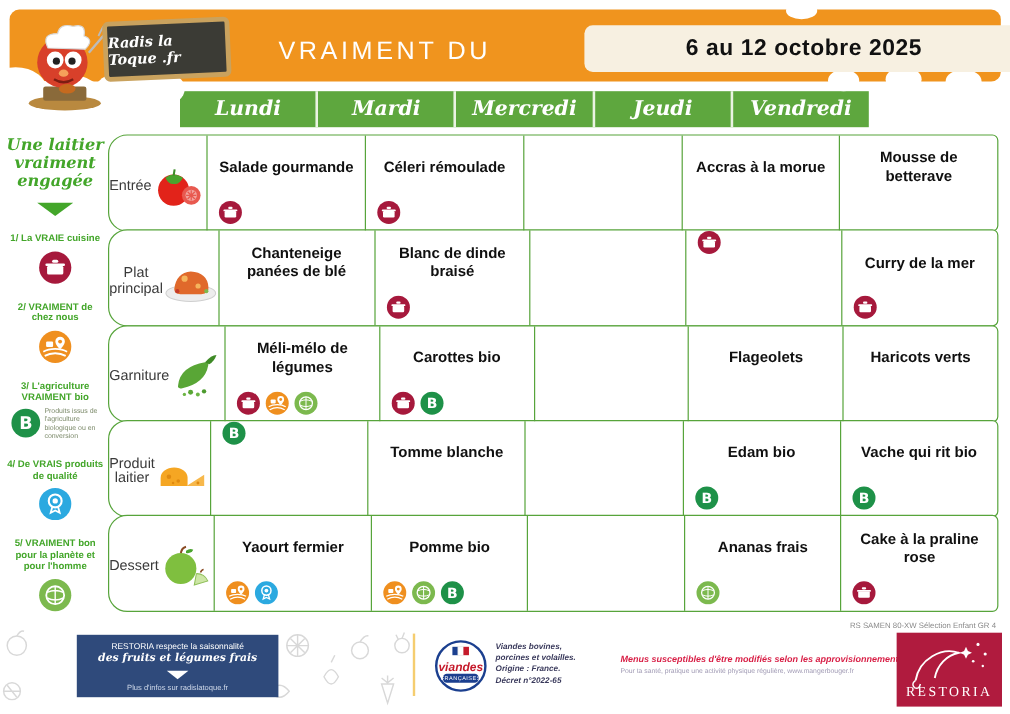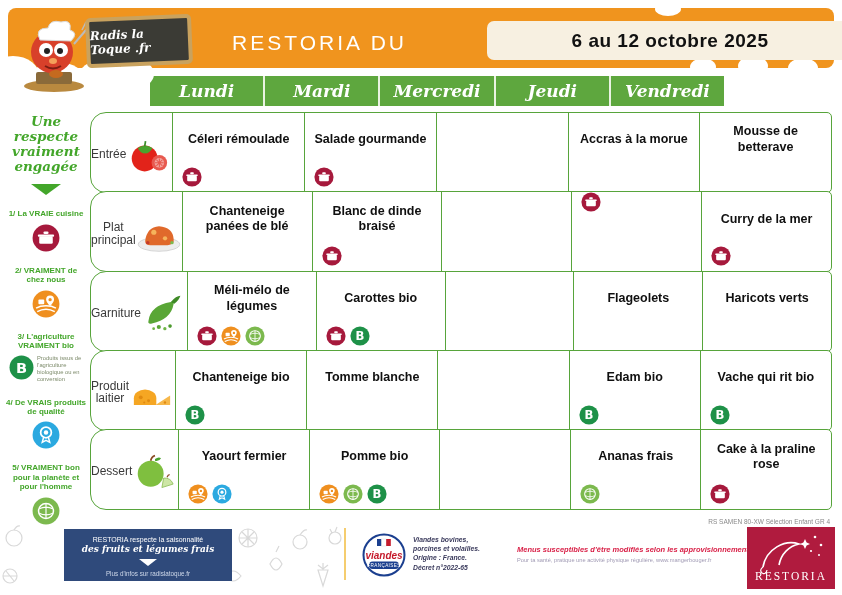--- a/index.html
+++ b/index.html
@@ -119,36 +119,36 @@
       <ellipse cx="41" cy="51" rx="4" ry="3" fill="#F5A05A"></ellipse>
       <path d="M33 56 q8 5 16 0" stroke="#7c1d12" stroke-width="2" fill="none"></path>
       <ellipse cx="44" cy="64" rx="7" ry="4" fill="#C56A1F"></ellipse>
     </svg>
   </div>
 
   <div class="board">
     <span>Radis la Toque .fr</span>
   </div>
 
-  <div class="semaine">RESTORIA DU</div>
+  <div class="semaine">VRAIMENT DU</div>
   <div class="datebox">
     <span>6 au 12 octobre 2025</span>
   </div>
 
   <div class="daysrow">
       <div class="day-cell">Lundi</div>
       <div class="day-cell">Mardi</div>
       <div class="day-cell">Mercredi</div>
       <div class="day-cell">Jeudi</div>
       <div class="day-cell">Vendredi</div>
     </div>
 
   <div class="sidebar">
     <div class="side-title">
-      <div>Une respecte</div>
+      <div>Une laitier</div>
       <div>vraiment</div>
       <div>engagée</div>
     </div>
     <div class="tri"></div>
     <div id="sidebar-items">
         <div class="side-item">
           <div class="side-label">1/ La VRAIE cuisine</div>
           <span class="badge side-badge">
             <svg width="28" height="28" viewBox="0 0 24 24">
               <circle cx="12" cy="12" r="11.5" fill="#A6193C"></circle>
@@ -215,34 +215,34 @@
               <circle cx="21" cy="26" r="15" fill="#E2231A"></circle>
               <circle cx="38" cy="31" r="9" fill="#E8594F"></circle>
               <circle cx="38" cy="31" r="5.5" fill="#F2A49E"></circle>
               <path d="M38 26 v10 M33 31 h10 M34.5 27.5 l7 7 M41.5 27.5 l-7 7" stroke="#E8594F" stroke-width="1.2"></path>
               <path d="M13 14 q8 -6 17 0 q-4 7 -8.5 6 q-5 1 -8.5 -6z" fill="#4AA32E"></path>
               <path d="M21 12 l1 -6" stroke="#3C8C28" stroke-width="2"></path>
             </svg>
           </div>
         </div>
         <div class="menu-cell">
+          <div class="cell-text">Salade gourmande</div>
+          <div class="cell-icons">
+            <span class="badge">
+              <svg width="20" height="20" viewBox="0 0 24 24">
+                <circle cx="12" cy="12" r="11.5" fill="#A6193C"></circle>
+                <rect x="6.2" y="10.6" width="11.6" height="6.4" rx="1.2" fill="#fff"></rect>
+                <rect x="5" y="9.1" width="14" height="1.8" rx="0.9" fill="#fff"></rect>
+                <rect x="9.8" y="6.4" width="4.4" height="2.2" rx="1.1" fill="#fff"></rect>
+              </svg>
+            </span>
+          </div>
+        </div>
+        <div class="menu-cell">
           <div class="cell-text">Céleri rémoulade</div>
-          <div class="cell-icons">
-            <span class="badge">
-              <svg width="20" height="20" viewBox="0 0 24 24">
-                <circle cx="12" cy="12" r="11.5" fill="#A6193C"></circle>
-                <rect x="6.2" y="10.6" width="11.6" height="6.4" rx="1.2" fill="#fff"></rect>
-                <rect x="5" y="9.1" width="14" height="1.8" rx="0.9" fill="#fff"></rect>
-                <rect x="9.8" y="6.4" width="4.4" height="2.2" rx="1.1" fill="#fff"></rect>
-              </svg>
-            </span>
-          </div>
-        </div>
-        <div class="menu-cell">
-          <div class="cell-text">Salade gourmande</div>
           <div class="cell-icons">
             <span class="badge">
               <svg width="20" height="20" viewBox="0 0 24 24">
                 <circle cx="12" cy="12" r="11.5" fill="#A6193C"></circle>
                 <rect x="6.2" y="10.6" width="11.6" height="6.4" rx="1.2" fill="#fff"></rect>
                 <rect x="5" y="9.1" width="14" height="1.8" rx="0.9" fill="#fff"></rect>
                 <rect x="9.8" y="6.4" width="4.4" height="2.2" rx="1.1" fill="#fff"></rect>
               </svg>
             </span>
           </div>
@@ -404,21 +404,20 @@
               <path d="M5 28 a13 10 0 0 1 26 0 l0 8 -26 0 z" fill="#F5A623"></path>
               <circle cx="13" cy="27" r="2.2" fill="#E08A10"></circle>
               <circle cx="22" cy="31" r="1.7" fill="#E08A10"></circle>
               <circle cx="17" cy="33" r="1.2" fill="#E08A10"></circle>
               <path d="M30 36 l17 -11 l0 11 z" fill="#F7B84B"></path>
               <circle cx="41" cy="33" r="1.4" fill="#E08A10"></circle>
             </svg>
           </div>
         </div>
         <div class="menu-cell">
-          <div class="cell-text">Chanteneige bio</div>
           <div class="cell-icons">
             <span class="badge">
               <svg width="20" height="20" viewBox="0 0 24 24">
                 <circle cx="12" cy="12" r="11.5" fill="#1E9148"></circle>
                 <text x="12" y="17" text-anchor="middle" fill="#fff" font-size="14" font-weight="bold" font-family="DejaVu Sans, sans-serif">B</text>
               </svg>
             </span>
           </div>
         </div>
         <div class="menu-cell">

